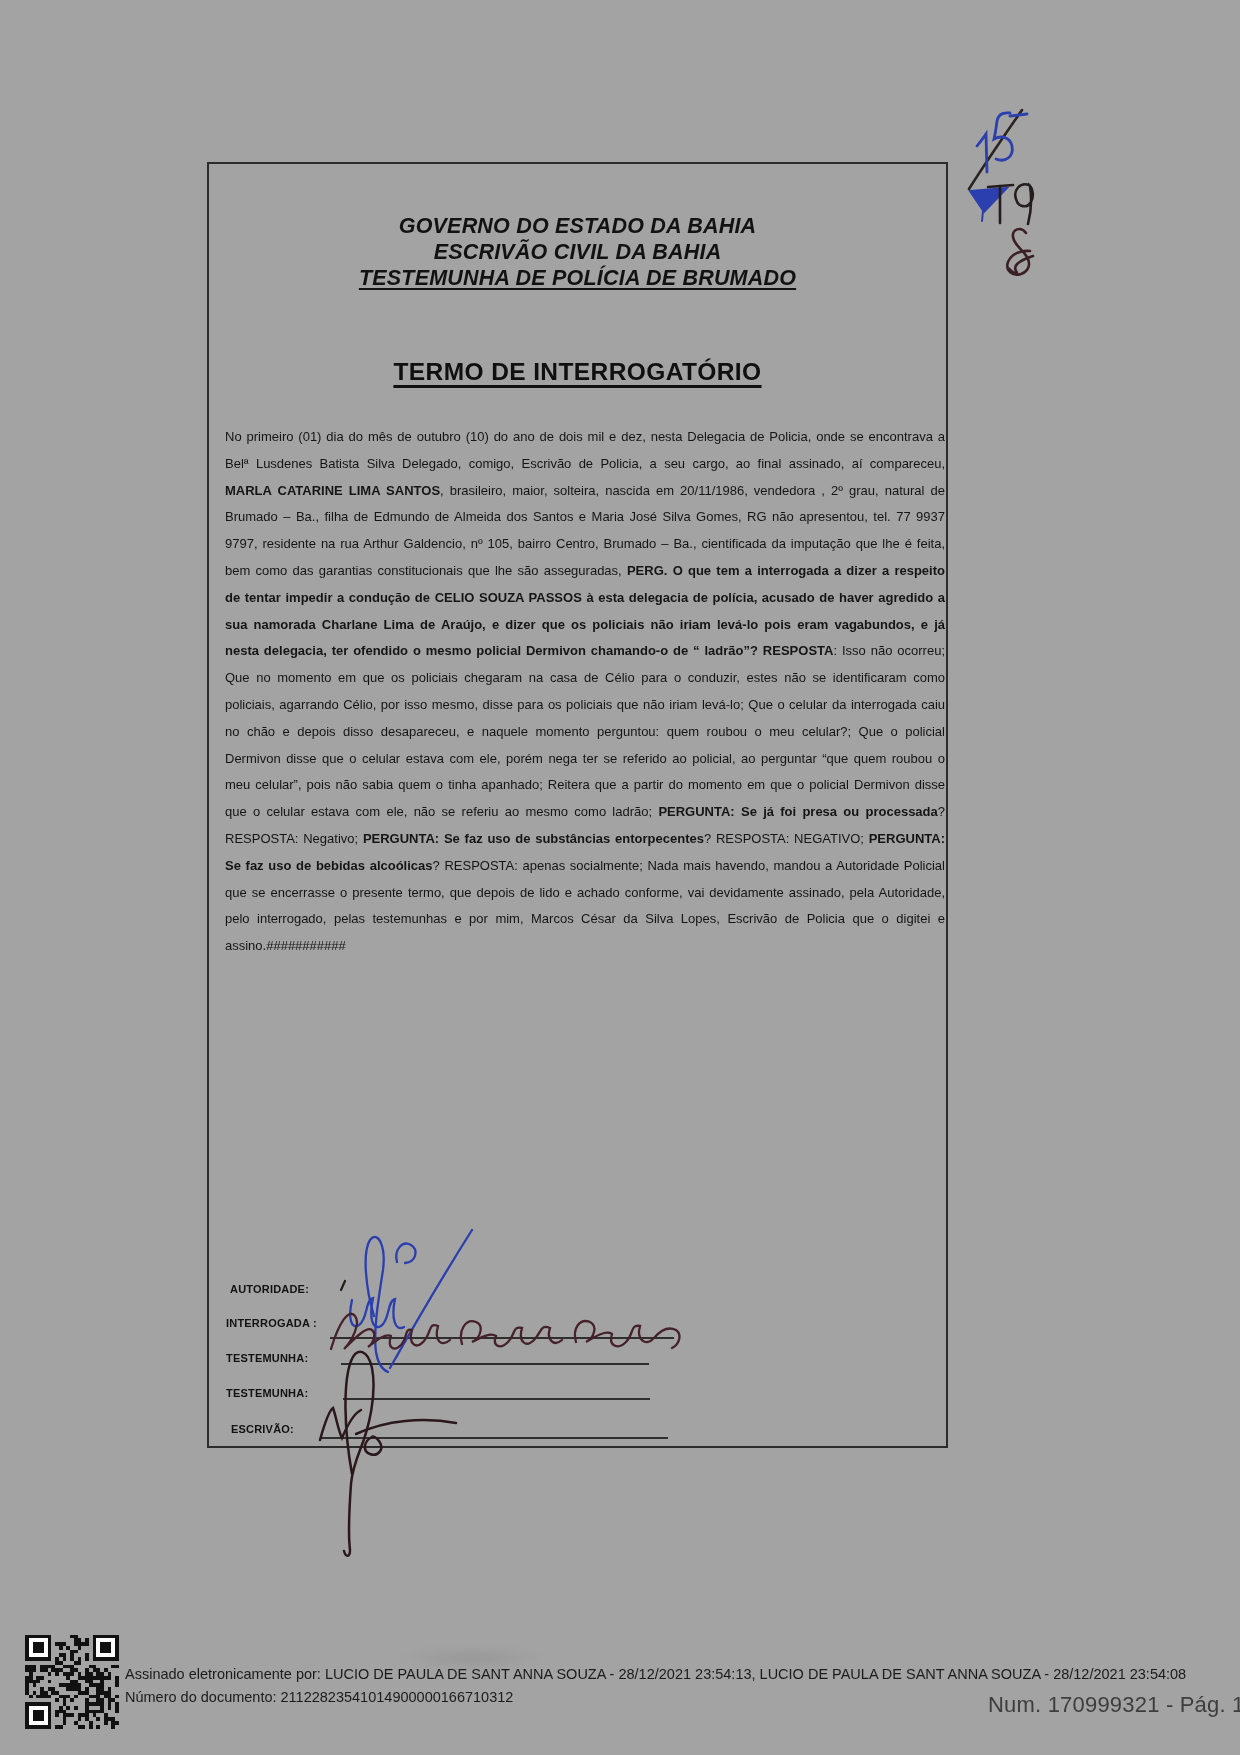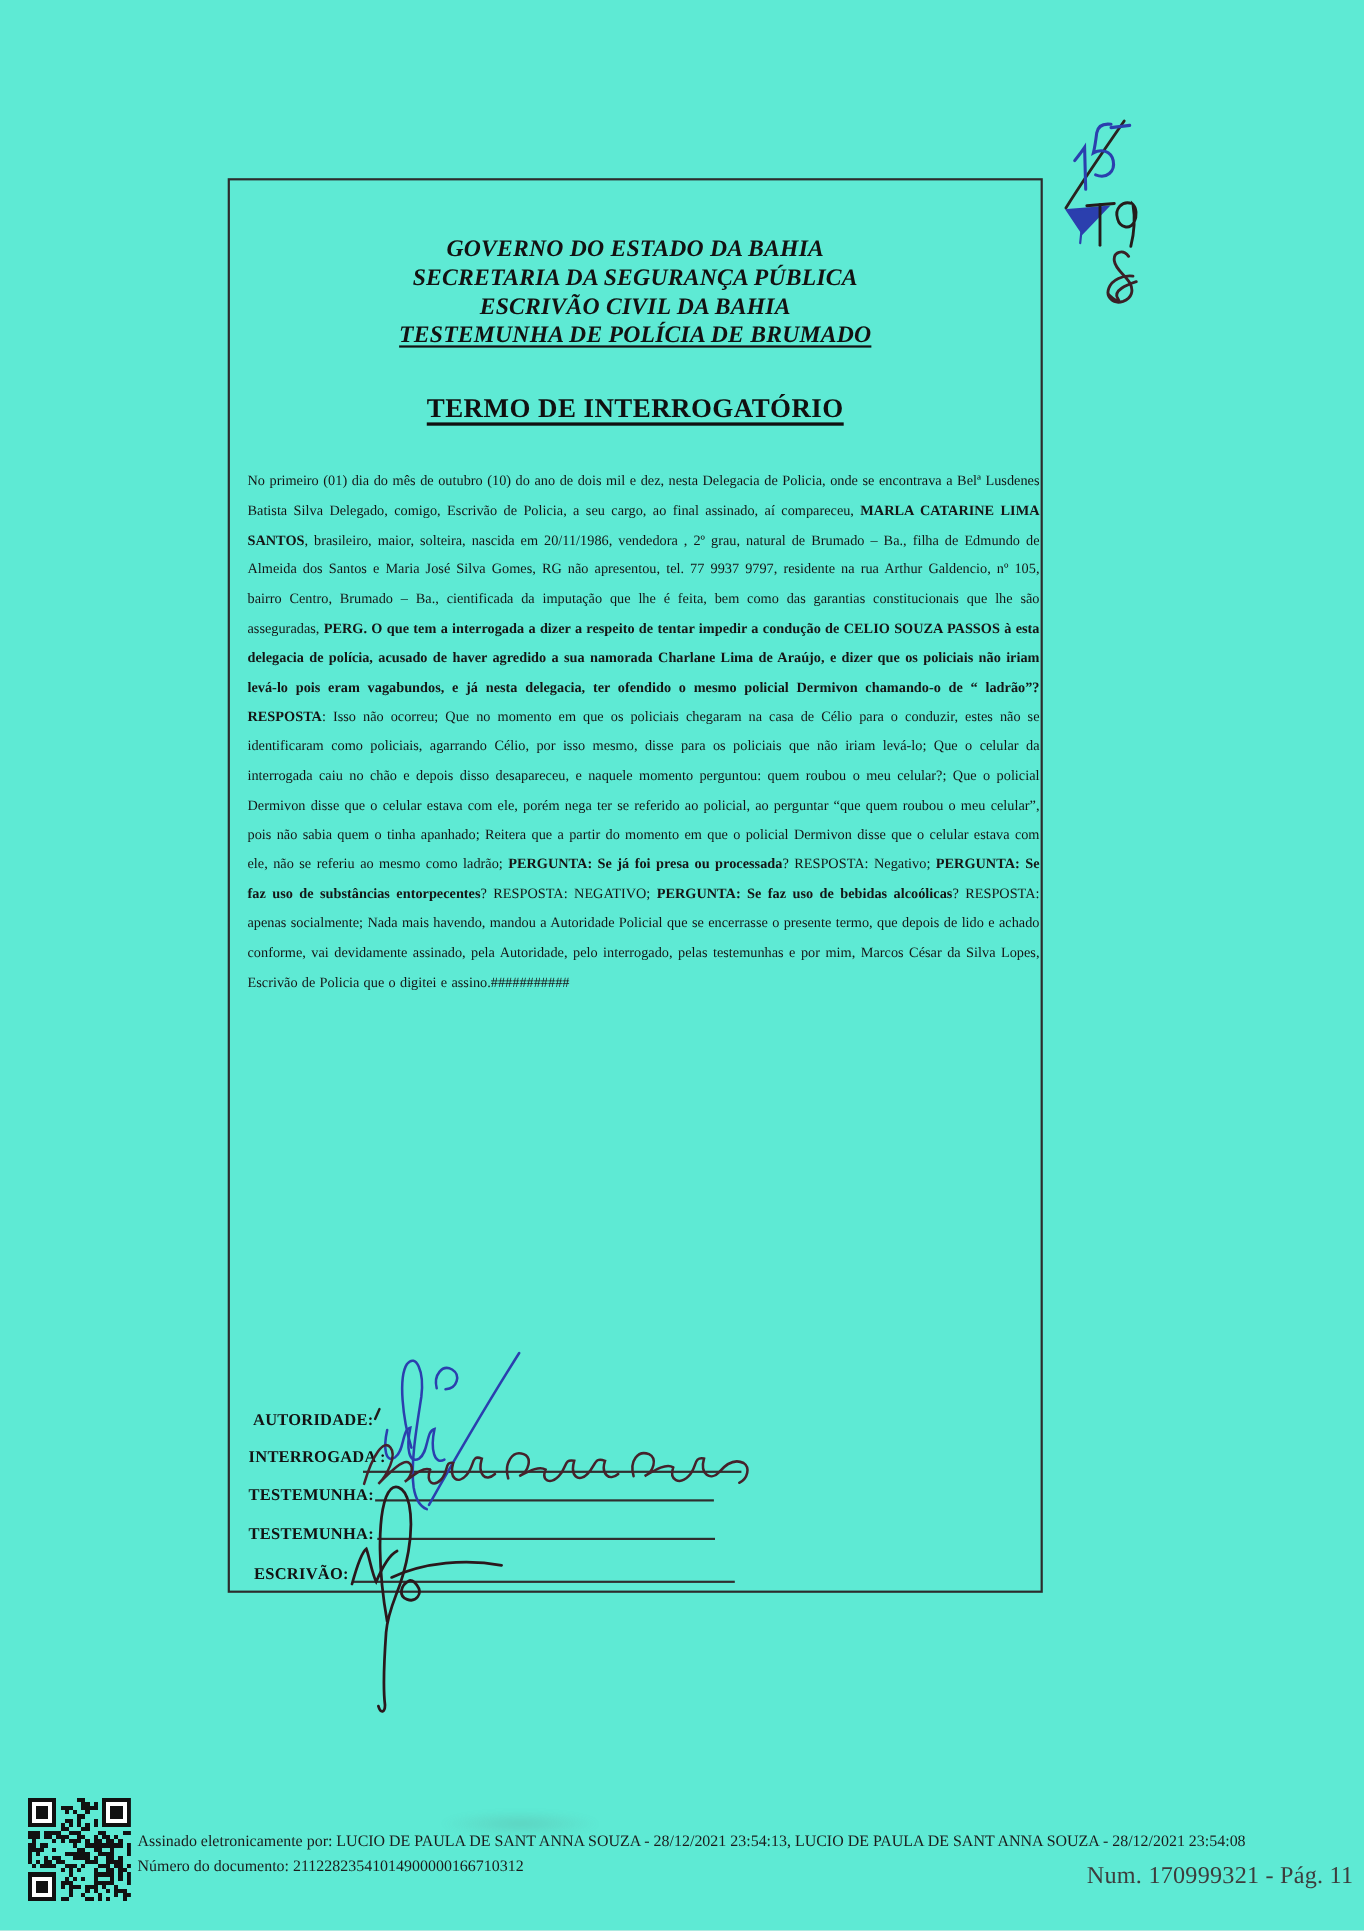--- a/index.html
+++ b/index.html
@@ -1,19 +1,19 @@
 <!DOCTYPE html>
 <html><head>
 <meta charset="utf-8">
 <style>
   html,body{margin:0;padding:0;background:#e9e9e9;}
   .page{
     position:relative;width:1240px;height:1755px;margin:0 auto;
-    background:#5eead4;overflow:hidden;
-    font-family:Liberation Serif, serif;color:#161616;
+    background:#a3a3a3;overflow:hidden;
+    font-family:Liberation Sans, sans-serif;color:#161616;
   }
   .doc-box{
     position:absolute;left:207px;top:162px;width:737px;height:1282px;
     border:2px solid #2c2c2c;background:transparent;
   }
   .header-block{
     position:absolute;left:207px;top:213px;width:741px;text-align:center;
     font-weight:bold;font-style:italic;font-size:21.5px;line-height:26px;
     color:#121212;letter-spacing:.2px;
   }
@@ -24,21 +24,21 @@
     font-weight:bold;font-size:24.5px;letter-spacing:.4px;color:#101010;
   }
   .doc-title span{text-decoration:underline;text-decoration-thickness:2.5px;text-underline-offset:5px;}
   .body-text{
     position:absolute;left:225px;top:424px;width:720px;
     font-size:13px;line-height:26.8px;text-align:justify;
     color:#151515;word-spacing:.05em;
   }
   .body-text b{font-weight:bold;}
   .sig-label{
-    position:absolute;font-size:15px;font-weight:bold;color:#121212;letter-spacing:.2px;
+    position:absolute;font-size:11px;font-weight:bold;color:#121212;letter-spacing:.2px;
     white-space:nowrap;
   }
   .sig-line{position:absolute;height:2px;background:#2f2f2f;}
   .ink-overlay{position:absolute;left:0;top:0;width:1240px;height:1755px;pointer-events:none;}
   .footer-text{
     position:absolute;left:125px;top:1663px;width:900px;
     font-size:14.5px;line-height:22.5px;color:#1b1b1b;
   }
   .footer-text div{white-space:nowrap;}
   .page-ref{
@@ -54,21 +54,20 @@
 </style>
 </head>
 <body>
 
 <div class="page">
 
   <div class="doc-box"></div>
 
   <div class="header-block">
     <div class="header-line">GOVERNO DO ESTADO DA BAHIA</div>
-    <div class="header-line">SECRETARIA DA SEGURANÇA PÚBLICA</div>
     <div class="header-line">ESCRIVÃO CIVIL DA BAHIA</div>
     <div class="header-line underlined">TESTEMUNHA DE POLÍCIA DE BRUMADO</div>
   </div>
 
   <div class="doc-title">
     <span>TERMO DE INTERROGATÓRIO</span>
   </div>
 
   <div class="body-text"><span>No primeiro (01) dia  do mês de outubro (10) do ano de dois mil e dez, nesta Delegacia de Policia, onde se encontrava a Belª Lusdenes Batista Silva Delegado, comigo, Escrivão de Policia, a seu cargo, ao final assinado, aí compareceu, </span><b>MARLA CATARINE LIMA SANTOS</b><span>, brasileiro, maior, solteira, nascida em 20/11/1986,  vendedora , 2º grau, natural de Brumado – Ba.,  filha de Edmundo de Almeida dos Santos e Maria José Silva Gomes,  RG não apresentou,  tel. 77 9937 9797,  residente na rua Arthur Galdencio, nº 105, bairro Centro,  Brumado – Ba., cientificada da imputação que lhe é feita, bem como das garantias constitucionais que lhe são asseguradas, </span><b>PERG. O que tem a interrogada a dizer a respeito de tentar impedir a condução  de CELIO SOUZA PASSOS à esta delegacia de polícia, acusado de haver agredido a sua namorada Charlane Lima de Araújo,  e dizer que os policiais não iriam levá-lo pois eram vagabundos, e já nesta delegacia, ter ofendido o mesmo policial Dermivon chamando-o de “ ladrão”?  RESPOSTA</b><span>: Isso não ocorreu;  Que no momento em que os policiais chegaram na casa de Célio para o conduzir, estes não se identificaram como policiais, agarrando Célio, por isso mesmo, disse para os policiais que não iriam levá-lo;  Que o  celular da interrogada caiu no chão e depois disso desapareceu, e naquele momento perguntou:  quem roubou o meu celular?; Que o policial Dermivon disse que o celular estava com ele, porém nega ter se referido ao  policial, ao perguntar “que quem roubou o meu  celular”, pois não sabia quem o tinha apanhado; Reitera que a partir do momento em que o policial Dermivon disse que o celular estava com ele, não se referiu ao mesmo como ladrão; </span><b>PERGUNTA: Se já foi presa ou processada</b><span>? RESPOSTA: Negativo; </span><b>PERGUNTA: Se faz uso de substâncias entorpecentes</b><span>? RESPOSTA: NEGATIVO; </span><b>PERGUNTA: Se faz uso de bebidas alcoólicas</b><span>? RESPOSTA: apenas socialmente;  Nada mais havendo, mandou a Autoridade Policial que se encerrasse o presente termo, que depois de lido e achado conforme, vai devidamente assinado, pela Autoridade, pelo interrogado,  pelas testemunhas e por mim, Marcos César da Silva Lopes, Escrivão  de Policia que o digitei e assino.###########</span></div>
 

